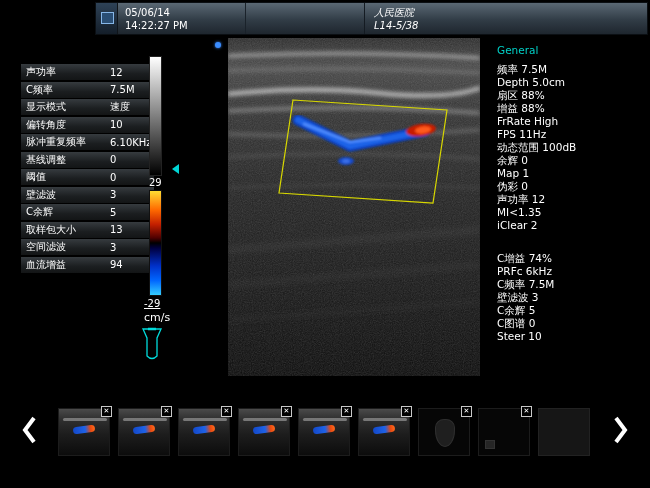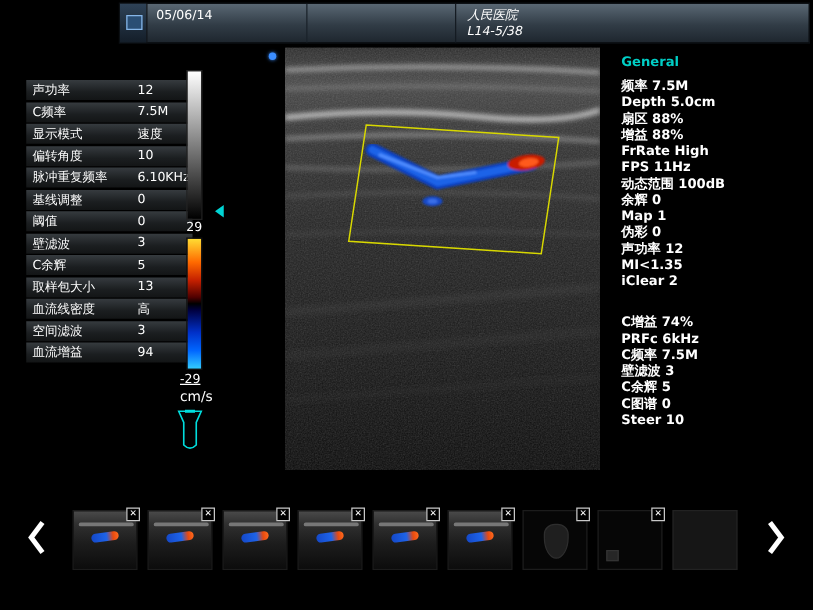--- a/index.html
+++ b/index.html
@@ -37,21 +37,21 @@
   .baseline-marker { position:absolute; left:167px; top:164px; width:0; height:0;
     border:5px solid transparent; border-right:7px solid #00d4d4; }
   .bodymark { position:absolute; left:138px; top:326px; }
   .focus-dot { position:absolute; left:215px; top:42px; width:6px; height:6px; border-radius:50%;
     background:#3b8dff; box-shadow:0 0 3px #3b8dff; }
 
   
   .usimg { position:absolute; left:228px; top:38px; width:252px; height:338px; background:#0d0d0d; }
 
   
-  .rpanel { position:absolute; left:497px; top:44px; width:130px; font-size:10.5px; font-weight:bold; line-height:13px; }
+  .rpanel { position:absolute; left:497px; top:44px; width:130px; font-size:10.5px; font-weight:normal; line-height:13px; }
   .rpanel .sect { color:#00cfc6; margin-bottom:6px; }
   .rline { white-space:nowrap; }
   .cblock { margin-top:20px; }
 
   
   .thumbs { position:absolute; left:0; top:400px; width:650px; height:64px; }
   .tarrow { position:absolute; top:16px; cursor:pointer; }
   .tarrow.left { left:22px; }
   .tarrow.right { right:22px; }
   .thumb { position:absolute; top:8px; width:52px; height:48px; background:#101010; border:1px solid #1c1c1c; }
@@ -69,20 +69,21 @@
 </style>
 </head>
 <body>
 
 <div class="screen">
 
   <div class="topbar">
     <div class="topbar-icon"></div>
     <div class="cell-dt">
       <div>05/06/14</div>
+      <div>14:22:27 PM</div>
     </div>
     <div class="tb-spacer"></div>
     <div class="cell-hosp">
       <div>人民医院</div>
       <div>L14-5/38</div>
     </div>
   </div>
 
   <div class="params">
     <div class="prow">
@@ -117,24 +118,20 @@
         <span class="lbl">壁滤波</span>
         <span class="val">3</span>
       </div>
     <div class="prow">
         <span class="lbl">C余辉</span>
         <span class="val">5</span>
       </div>
     <div class="prow">
         <span class="lbl">取样包大小</span>
         <span class="val">13</span>
-      </div>
-    <div class="prow">
-        <span class="lbl">血流线密度</span>
-        <span class="val">高</span>
       </div>
     <div class="prow">
         <span class="lbl">空间滤波</span>
         <span class="val">3</span>
       </div>
     <div class="prow">
         <span class="lbl">血流增益</span>
         <span class="val">94</span>
       </div>
   </div>

